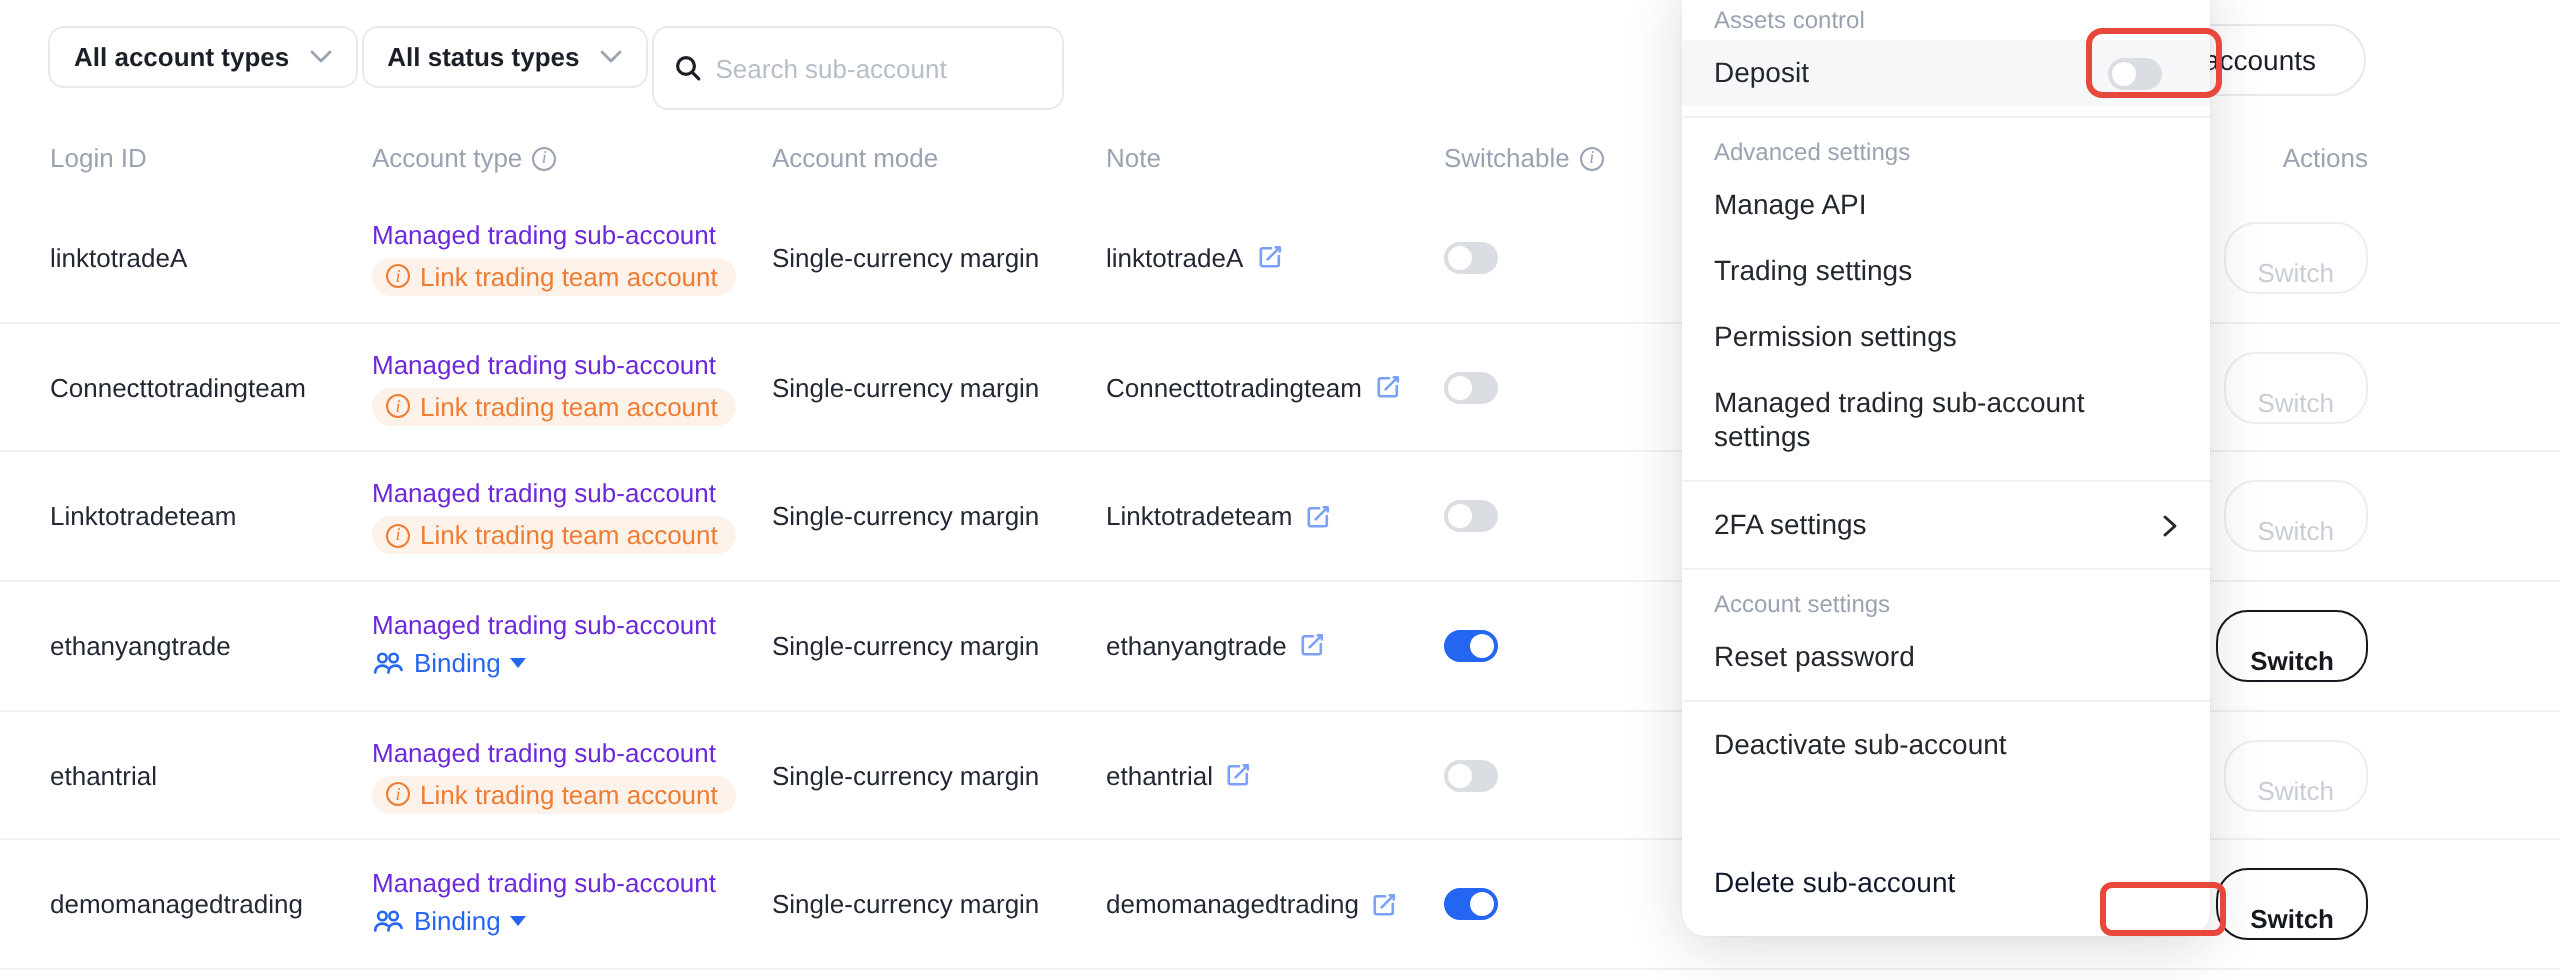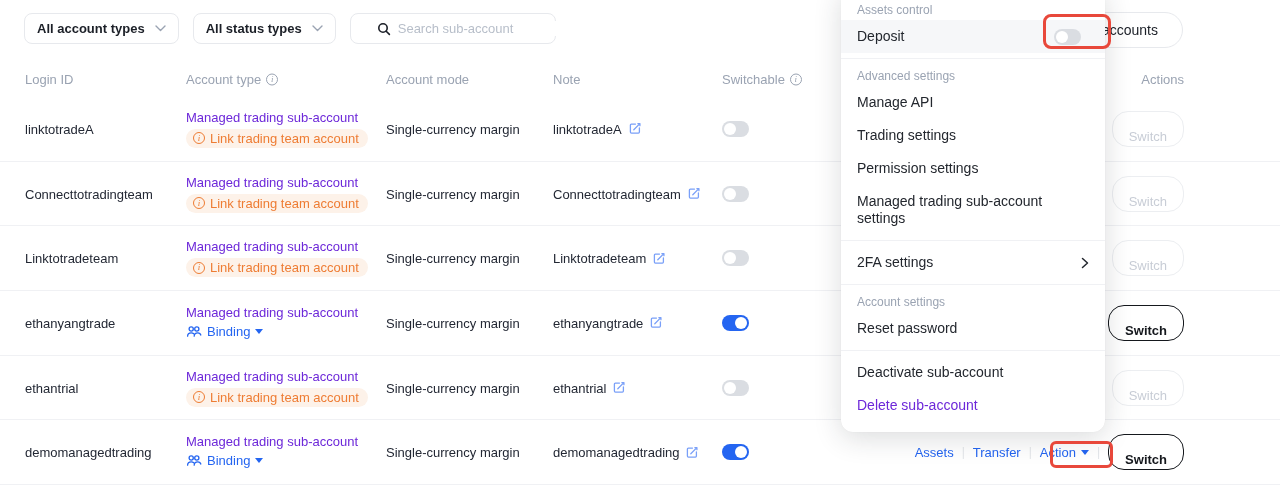--- a/index.html
+++ b/index.html
@@ -1,26 +1,26 @@
 <!DOCTYPE html>
 <html><head>
 <meta charset="utf-8">
 <style>
   * { margin:0; padding:0; box-sizing:border-box; }
   html,body { background:#fff; }
   body { font-family:"Liberation Sans", sans-serif; color:#232834; }
   .stage { position:relative; width:1280px; height:490px; background:#fff; overflow:hidden; }
 
   
-  .filterbar { position:absolute; top:13px; left:24px; display:flex; gap:14px; }
+  .filterbar { position:absolute; top:13px; left:24px; display:flex; gap:2px; }
   .select { height:31px; border:1px solid #e7e9ed; border-radius:8px; background:#fff;
             display:flex; align-items:center; gap:10px; padding:0 12px; cursor:pointer; }
   .select .lbl { font-size:13px; font-weight:700; color:#1b1f27; }
-  .searchbox { height:31px; width:206px; border:1px solid #e7e9ed; border-radius:8px;
-               background:#fff; display:flex; align-items:center; gap:7px; padding:0 26px; }
+  .searchbox { height:42px; width:206px; border:1px solid #e7e9ed; border-radius:8px;
+               background:#fff; display:flex; align-items:center; gap:7px; padding:0 10px; }
   .searchbox input { border:none; outline:none; font-size:13px; width:160px;
                      font-family:"Liberation Sans",sans-serif; color:#232834; }
   .searchbox input::placeholder { color:#b7bec9; }
 
   
   .pill-btn { position:absolute; top:12px; right:97px; width:162px; height:36px;
               border:1px solid #e7e9ed; border-radius:20px; background:#fff; z-index:5;
               display:flex; align-items:center; justify-content:flex-end; padding-right:24px;
               font-size:14px; color:#1b1f27; cursor:pointer; }
 
@@ -67,21 +67,21 @@
   .btn-switch.disabled { border:1.5px solid #eceef1; color:#c8cdd6; cursor:default; }
 
   
   .menu { position:absolute; left:841px; top:-14px; width:264px; background:#fff; z-index:10;
           border-radius:12px; padding:12px 0 10px;
           box-shadow:0 6px 28px rgba(31,36,46,.16), 0 0 1px rgba(0,0,0,.08); }
   .m-label { font-size:12px; color:#9aa3b2; padding:5px 16px 3px; line-height:14px; }
   .m-item { font-size:14px; color:#23272e; padding:8px 16px; line-height:17px; cursor:pointer;
             display:flex; align-items:center; justify-content:space-between; }
   .m-item.hl { background:#f6f7f9; }
-  .m-item.danger { color:#6d28d9; }
+  .m-item.danger { color:#0f172a;margin-top:36px; }
   .m-div { height:1px; background:#f0f1f4; margin:5px 0; }
 
   
   .anno { position:absolute; border:3px solid #e8483b; border-radius:8px; z-index:30; pointer-events:none; }
   .anno-deposit { left:1043px; top:14px; width:68px; height:35px; }
   .anno-action  { left:1050px; top:441px; width:63px; height:27px; border-radius:6px; }
 
   svg { display:block; }
 </style>
 </head>

